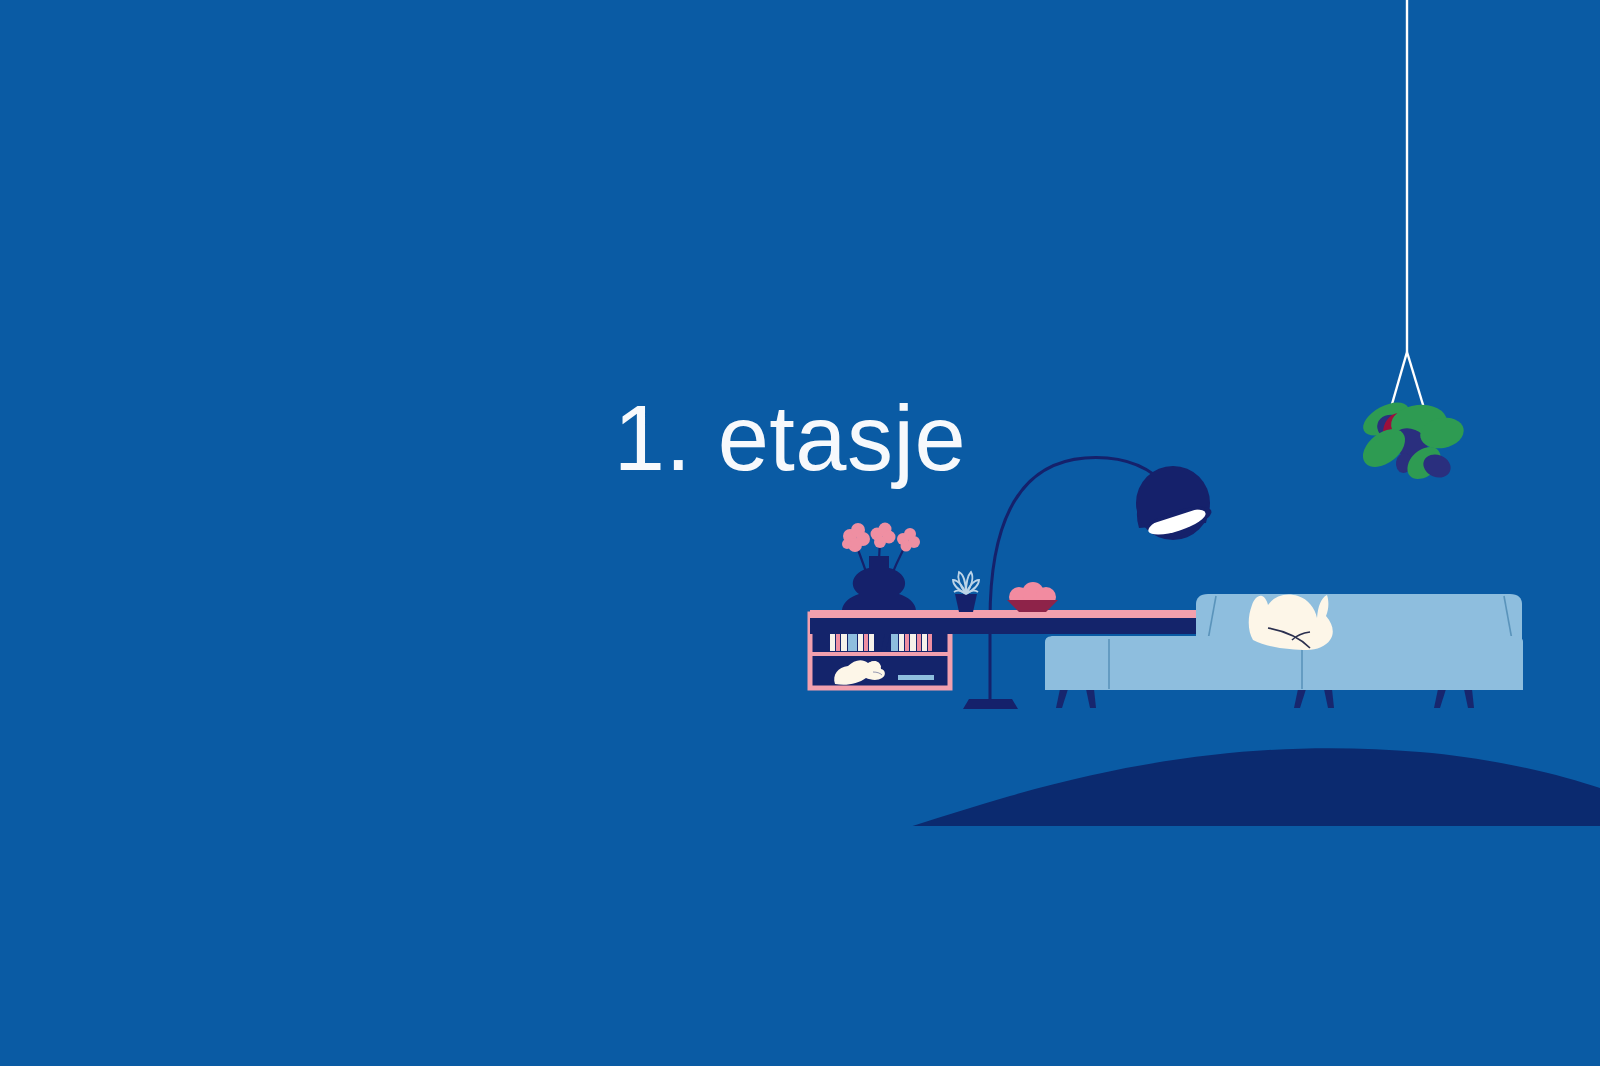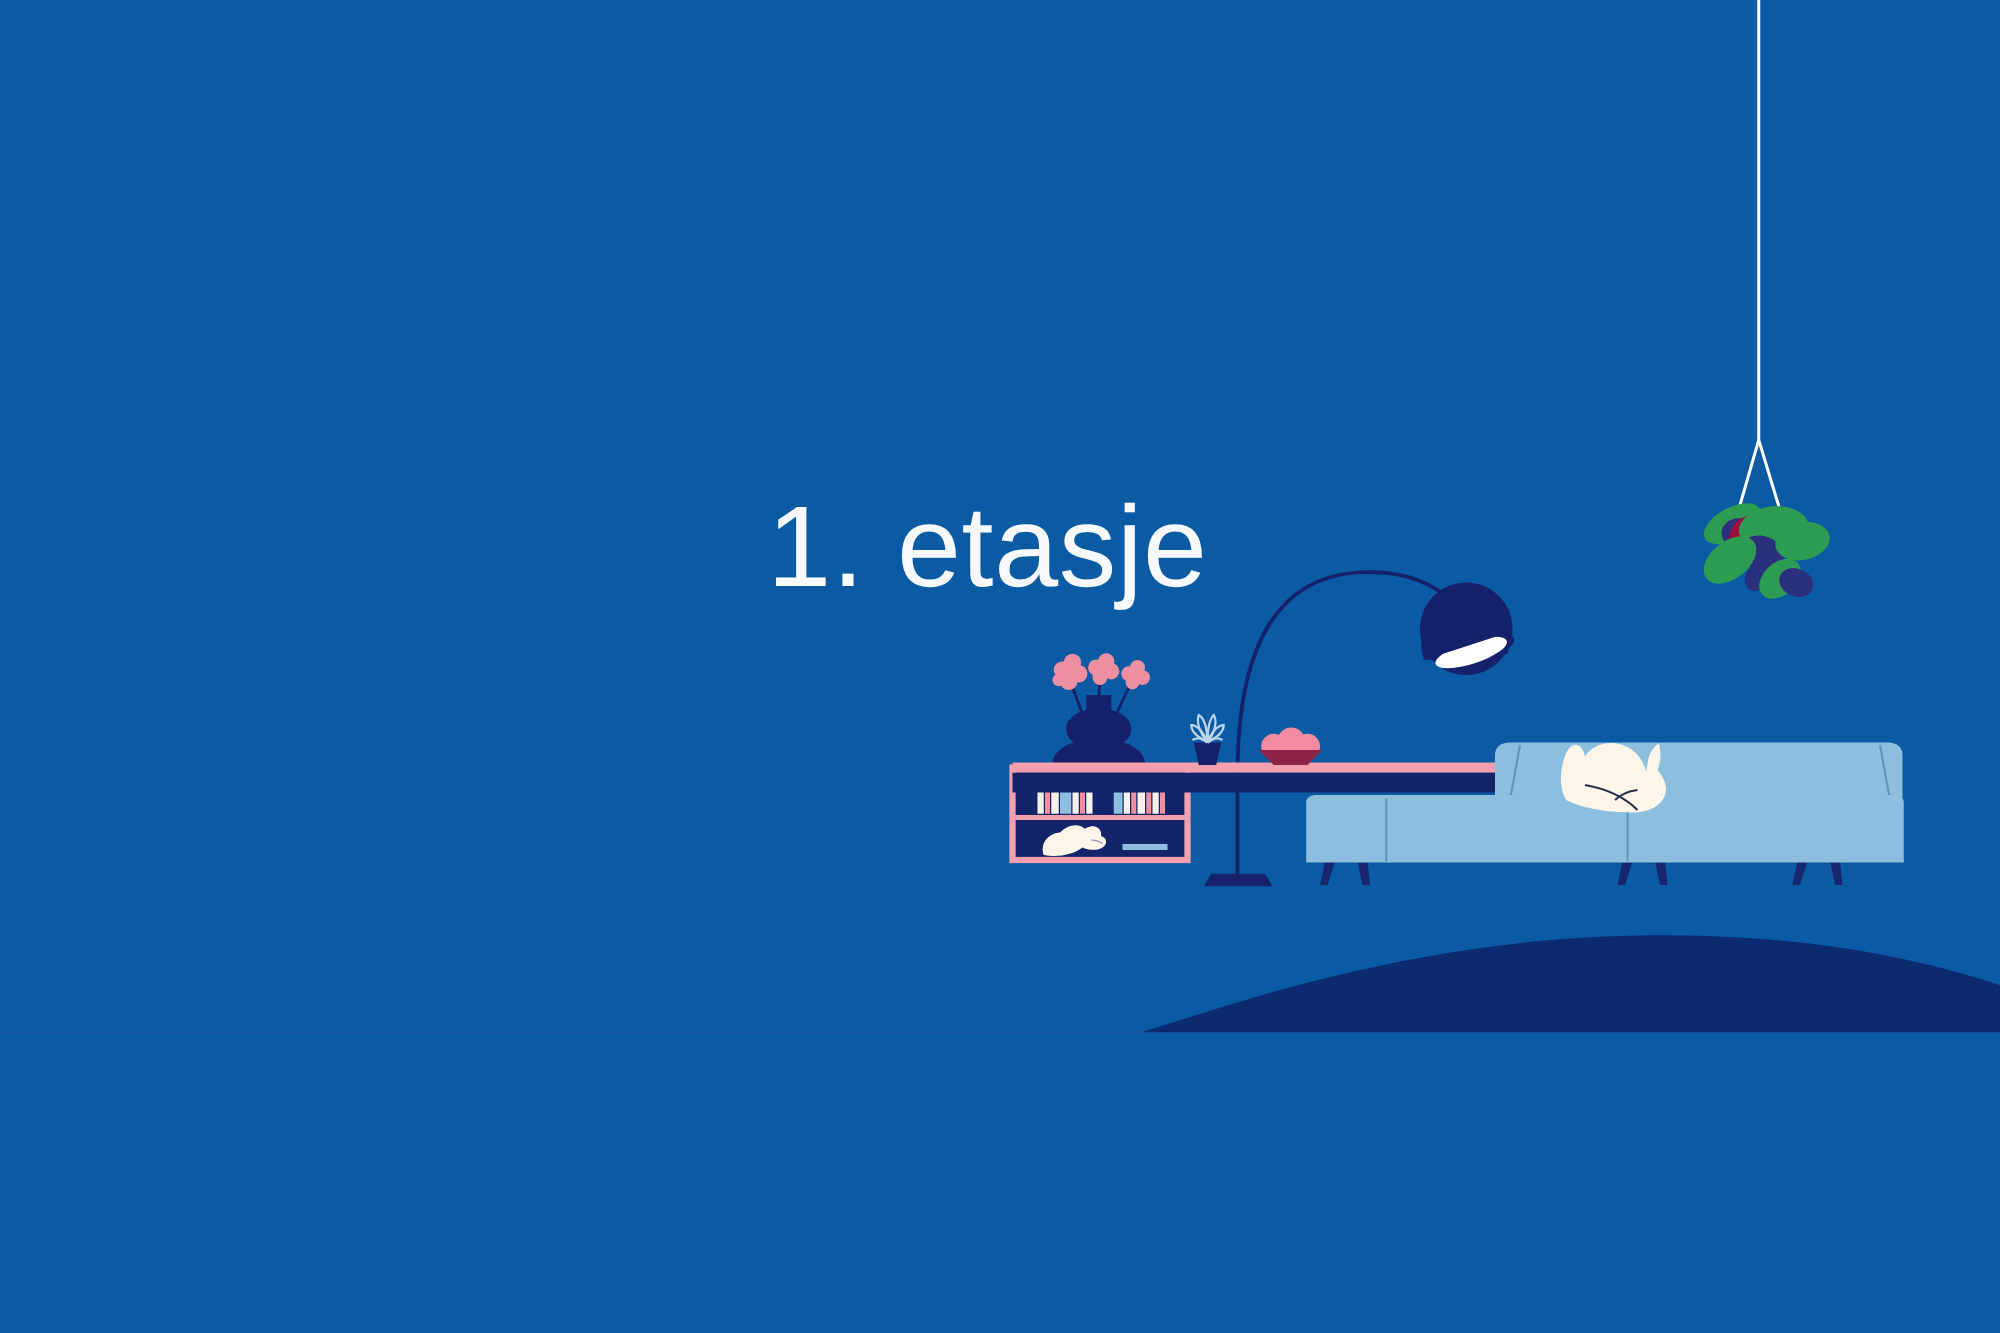--- a/index.html
+++ b/index.html
@@ -9,21 +9,21 @@
     background: #0a5ba4;
   }
   body {
     font-family: "Liberation Sans", sans-serif;
   }
   #scene {
     position: relative;
     width: 1600px;
     height: 826px;
     overflow: hidden;
-    background: #6d28d9;
+    background: #0f766e;
   }
   #scene-svg {
     position: absolute;
     inset: 0;
     width: 1600px;
     height: 1066px;
     display: block;
   }
   #title {
     position: absolute;

